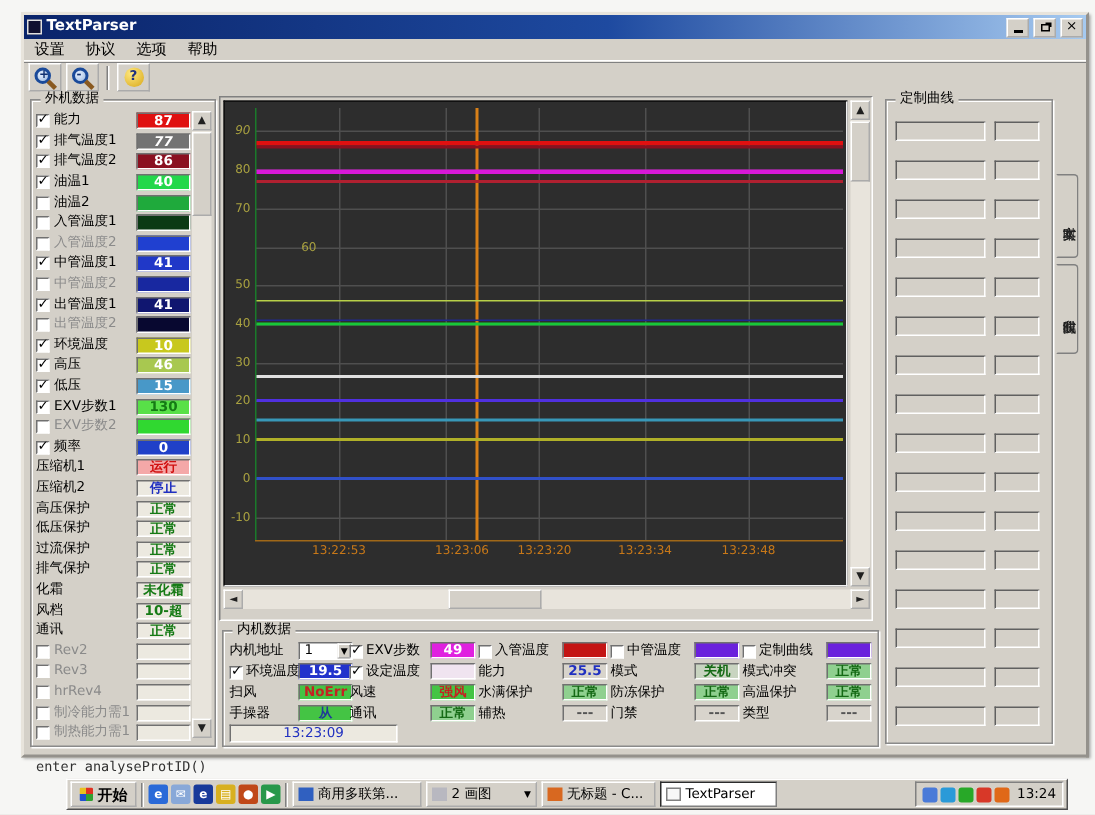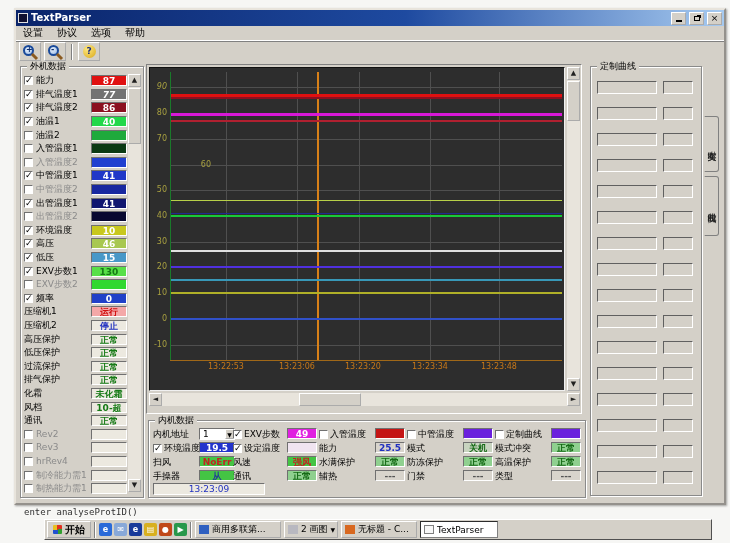--- a/index.html
+++ b/index.html
@@ -337,21 +337,21 @@
             <span class="ylab" style="top: 194px;">20</span>
             <div class="hgrid" style="top: 225px; left: 20px;"></div>
             <span class="ylab" style="top: 220px;">10</span>
             <div class="hgrid" style="top: 251px; left: 20px;"></div>
             <span class="ylab" style="top: 246px;">0</span>
             <div class="hgrid" style="top: 277px; left: 20px;"></div>
             <span class="ylab" style="top: 272px;">-10</span>
             <div class="vgrid" style="left: 76px;"></div>
             <span class="xlab" style="left: 76px;">13:22:53</span>
             <div class="vgrid" style="left: 147px;"></div>
-            <span class="xlab" style="left: 147px;">13:23:06</span>
+            <span class="xlab" style="left: 158px;">13:23:06</span>
             <div class="vgrid" style="left: 209px;"></div>
             <span class="xlab" style="left: 213px;">13:23:20</span>
             <div class="vgrid" style="left: 280px;"></div>
             <span class="xlab" style="left: 280px;">13:23:34</span>
             <div class="vgrid" style="left: 349px;"></div>
             <span class="xlab" style="left: 349px;">13:23:48</span>
             <div class="yaxis"></div>
             <div class="xaxis"></div>
             <div class="cursor" style="left: 167px;"></div>
             <div class="series" style="top: 26px; height: 3px; background: rgb(224, 16, 16);"></div>
@@ -528,28 +528,36 @@
         <span class="ql" style="background: rgb(216, 176, 32);">▤</span>
         <span class="ql" style="background: rgb(192, 72, 24);">●</span>
         <span class="ql" style="background: rgb(40, 152, 74);">▶</span>
       </span>
     <span class="sep"></span>
     <span id="tkbuttons" style="display:flex;gap:3px;">
         <span class="tkbtn" style="width: 86px;">
           <span class="ticon" style="background: rgb(48, 96, 192);"></span>
           <span>商用多联第...</span>
         </span>
-        <span class="tkbtn" style="width: 54px;">
+        <span class="tkbtn" style="width: 74px;">
           <span class="ticon" style="background: rgb(184, 184, 192);"></span>
           <span>2 画图</span>
           <span class="dd">▼</span>
         </span>
         <span class="tkbtn" style="width: 76px;">
           <span class="ticon" style="background: rgb(216, 104, 32);"></span>
           <span>无标题 - C...</span>
         </span>
         <span class="tkbtn active" style="width: 78px;">
           <span class="ticon" style="background: rgb(248, 248, 248); border: 1px solid rgb(128, 128, 128);"></span>
           <span>TextParser</span>
         </span>
       </span>
+    <span class="tray" id="tray">
+        <span class="tray-ico" style="background: rgb(74, 122, 216);"></span>
+        <span class="tray-ico" style="background: rgb(42, 154, 216);"></span>
+        <span class="tray-ico" style="background: rgb(40, 168, 40);"></span>
+        <span class="tray-ico" style="background: rgb(216, 56, 40);"></span>
+        <span class="tray-ico" style="background: rgb(224, 104, 24);"></span>
+        <span class="clock">13:24</span>
+      </span>
   </div>
 </div>
 
 </body></html>

